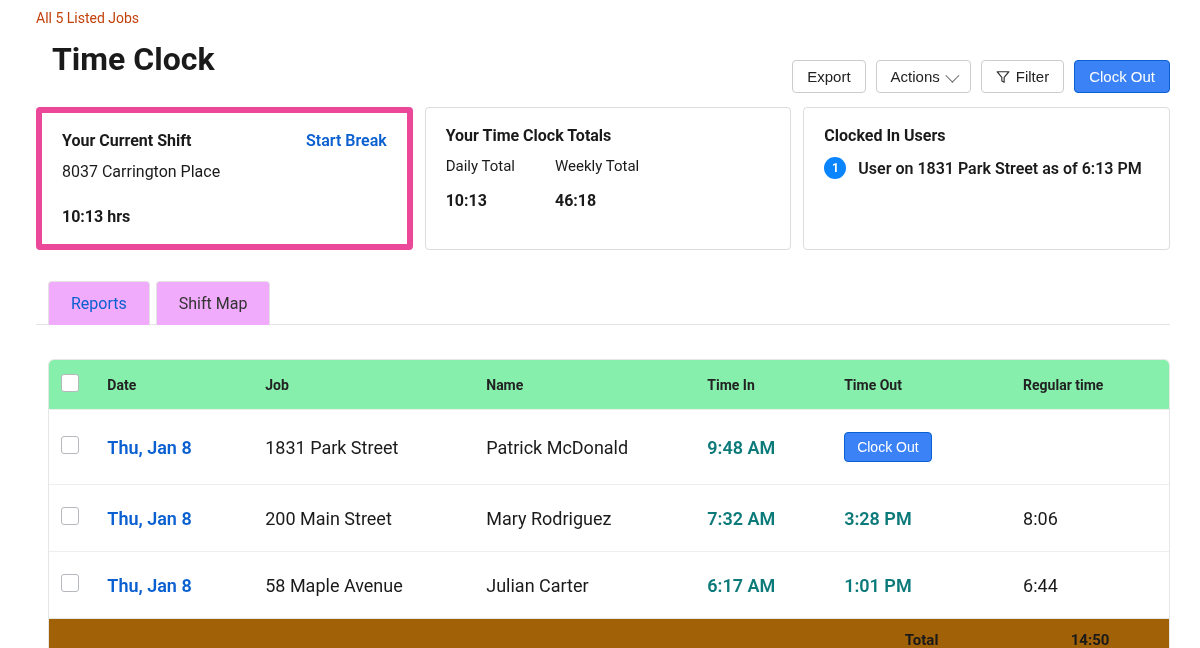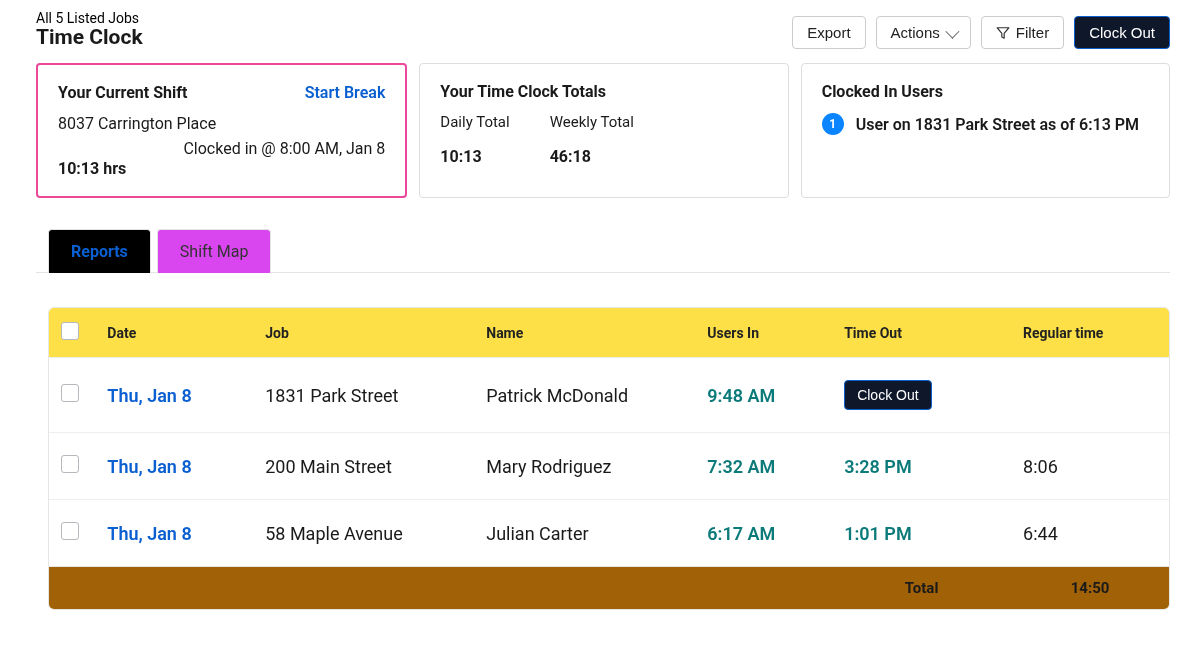--- a/index.html
+++ b/index.html
@@ -12,27 +12,27 @@
   }
   .header-row {
     display: flex;
     justify-content: space-between;
     align-items: flex-end;
     margin-bottom: 14px;
   }
   .header-left { }
   .breadcrumb {
     font-size: 14px;
-    color: #000000;
+    color: #c2410c;
     margin-bottom: 0px;
   }
   .page-title {
-    font-size: 21px;
-    font-weight: 700;
-    margin: 0;
+    font-size: 32px;
+    font-weight: 700;
+    margin: 16px;
     line-height: 1.1;
   }
   .header-actions {
     display: flex;
     gap: 10px;
     align-items: center;
   }
   .btn {
     display: inline-flex;
     align-items: center;
@@ -41,21 +41,21 @@
     font-size: 15px;
     border-radius: 4px;
     border: 1px solid #ccc;
     background: #fff;
     cursor: pointer;
     font-weight: 500;
     color: #222;
     text-align: center;
   }
   .btn-primary {
-    background: #0f172a;
+    background: #3b82f6;
     color: #fff;
     border-color: #0a5fd1;
   }
   .btn-small {
     padding: 6px 12px;
     font-size: 14px;
   }
   .chevron-down {
     width: 10px; height: 10px;
     display: inline-block;
@@ -71,21 +71,21 @@
     margin-bottom: 30px;
   }
   .card {
     border: 1px solid #ddd;
     border-radius: 4px;
     padding: 18px 20px;
     flex: 1;
     min-width: 0;
   }
   .card.shift {
-    border: 2px solid #ec4899;
+    border: 6px solid #ec4899;
     flex: 1;
   }
   .card.totals { flex: 1; }
   .card.clocked { flex: 1; }
   .card-head {
     display: flex;
     justify-content: space-between;
     align-items: center;
     margin-bottom: 12px;
   }
@@ -147,43 +147,43 @@
     cursor: pointer;
     border: 1px solid transparent;
     border-bottom: none;
     border-radius: 4px 4px 0 0;
     position: relative;
     top: 1px;
     color: #444;
   }
   .tab.active {
     color: #0a5fd1;
-    font-weight: 700;
+    font-weight: 400;
     border-color: #e3e3e3;
-    background: #000000;
+    background: #f0abfc;
   }
   .tab.inactive {
-    background: #d946ef;
+    background: #f0abfc;
     border-color: #e3e3e3;
     color: #333;
   }
 
   .table-wrap {
     margin-top: 34px;
     margin-left: 12px;
     border: 1px solid #e6e6e6;
     border-radius: 6px;
     overflow: hidden;
   }
   table {
     width: 100%;
     border-collapse: collapse;
   }
   thead th {
-    background: #fde047;
+    background: #86efac;
     text-align: left;
     font-size: 14px;
     font-weight: 700;
     padding: 14px 12px;
     color: #222;
   }
   tbody td {
     padding: 22px 12px;
     border-top: 1px solid #eee;
     font-size: 18px;
@@ -244,21 +244,20 @@
 
 <div class="cards">
   <div class="card shift">
     <div class="card-head">
       <div class="card-title">Your Current Shift</div>
       <div class="start-break">Start Break</div>
     </div>
     <div class="shift-addr">8037 Carrington Place</div>
     <div class="shift-row">
       <span class="shift-hrs">10:13 hrs</span>
-      <span>Clocked in @ 8:00 AM, Jan 8</span>
     </div>
   </div>
 
   <div class="card totals">
     <div class="card-head">
       <div class="card-title">Your Time Clock Totals</div>
     </div>
     <div class="totals-grid">
       <div class="tot-col">
         <div class="label">Daily Total</div>
@@ -297,21 +296,21 @@
         <col class="col-in">
         <col class="col-out">
         <col class="col-reg">
     </colgroup>
     <thead>
       <tr>
         <th><span class="chk"></span></th>
         <th>Date</th>
         <th>Job</th>
         <th>Name</th>
-        <th>Users In</th>
+        <th>Time In</th>
         <th>Time Out</th>
         <th>Regular time</th>
       </tr>
     </thead>
     <tbody>
       <tr>
         <td><span class="chk"></span></td>
         <td><span class="date-link">Thu, Jan 8</span></td>
         <td>1831 Park Street</td>
         <td>Patrick McDonald</td>

